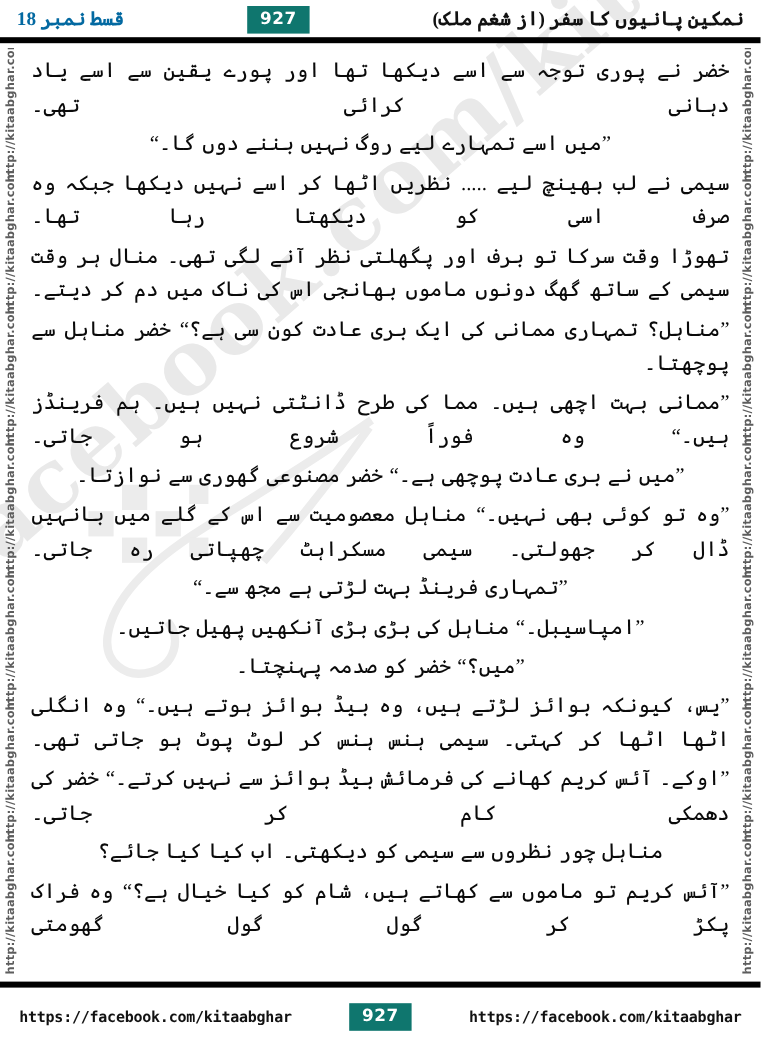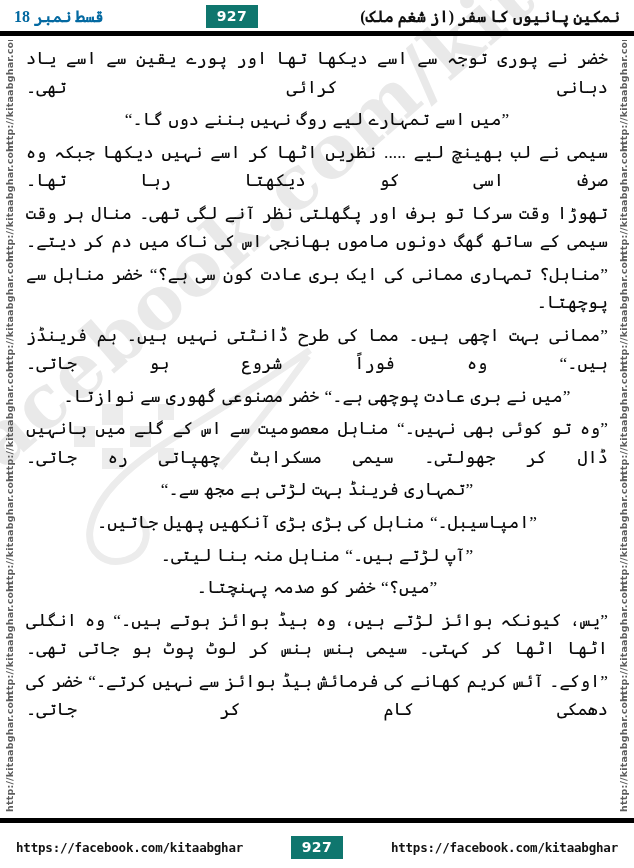--- a/index.html
+++ b/index.html
@@ -236,24 +236,25 @@
     <p class="para ta-justify">خضر نے پوری توجہ سے اسے دیکھا تھا اور پورے یقین سے اسے یاد دہانی کرائی تھی۔</p>
     <p class="para ta-center">”میں اسے تمہارے لیے روگ نہیں بننے دوں گا۔“</p>
     <p class="para ta-justify">سیمی نے لب بھینچ لیے ..... نظریں اٹھا کر اسے نہیں دیکھا جبکہ وہ صرف اسی کو دیکھتا رہا تھا۔</p>
     <p class="para ta-justify">تھوڑا وقت سرکا تو برف اور پگھلتی نظر آنے لگی تھی۔ منال ہر وقت سیمی کے ساتھ گھگ دونوں ماموں بھانجی اس کی ناک میں دم کر دیتے۔</p>
     <p class="para ta-justify">”مناہل؟ تمہاری ممانی کی ایک بری عادت کون سی ہے؟“ خضر مناہل سے پوچھتا۔</p>
     <p class="para ta-justify">”ممانی بہت اچھی ہیں۔ مما کی طرح ڈانٹتی نہیں ہیں۔ ہم فرینڈز ہیں۔“ وہ فوراً شروع ہو جاتی۔</p>
     <p class="para ta-center">”میں نے بری عادت پوچھی ہے۔“ خضر مصنوعی گھوری سے نوازتا۔</p>
     <p class="para ta-justify">”وہ تو کوئی بھی نہیں۔“ مناہل معصومیت سے اس کے گلے میں بانہیں ڈال کر جھولتی۔ سیمی مسکراہٹ چھپاتی رہ جاتی۔</p>
     <p class="para ta-center">”تمہاری فرینڈ بہت لڑتی ہے مجھ سے۔“</p>
     <p class="para ta-center">”امپاسیبل۔“ مناہل کی بڑی بڑی آنکھیں پھیل جاتیں۔</p>
-    <p class="para ta-center">”آپ لڑتے ہیں۔“ مناہل منہ بنا لیتی۔</p>
     <p class="para ta-center">”میں؟“ خضر کو صدمہ پہنچتا۔</p>
     <p class="para ta-justify">”یس، کیونکہ بوائز لڑتے ہیں، وہ بیڈ بوائز ہوتے ہیں۔“ وہ انگلی اٹھا اٹھا کر کہتی۔ سیمی ہنس ہنس کر لوٹ پوٹ ہو جاتی تھی۔</p>
     <p class="para ta-justify">”اوکے۔ آئس کریم کھانے کی فرمائش بیڈ بوائز سے نہیں کرتے۔“ خضر کی دھمکی کام کر جاتی۔</p>
+    <p class="para ta-center">مناہل چور نظروں سے سیمی کو دیکھتی۔ اب کیا کیا جائے؟</p>
+    <p class="para ta-justify">”آئس کریم تو ماموں سے کھاتے ہیں، شام کو کیا خیال ہے؟“ وہ فراک پکڑ کر گول گول گھومتی</p>
   </div>
 
   <div class="rule-bottom"></div>
 
   <div class="page-footer">
     <a class="footer-link" href="#">https://facebook.com/kitaabghar</a>
     <div class="page-badge">927</div>
     <a class="footer-link" href="#">https://facebook.com/kitaabghar</a>
   </div>
 

